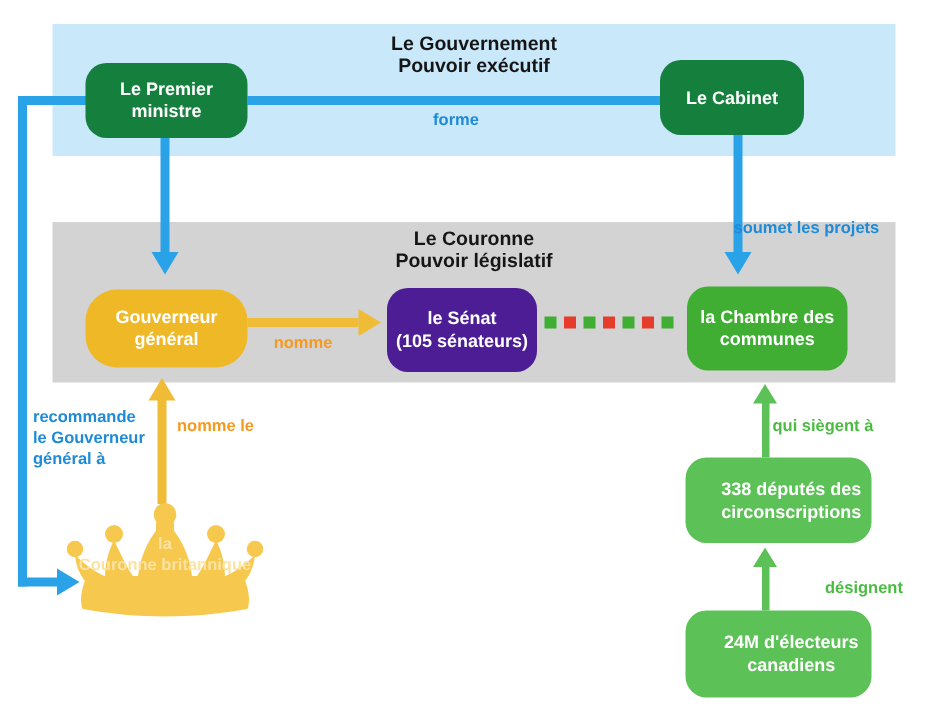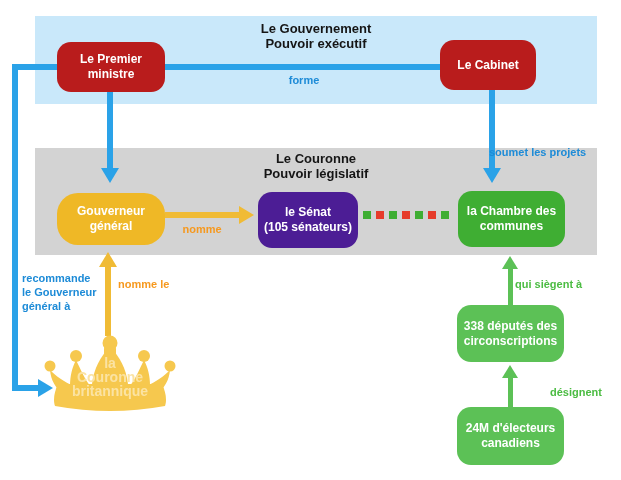--- a/index.html
+++ b/index.html
@@ -10,25 +10,25 @@
   .band{position:absolute;}
   .band.exec{left:35px;top:16px;width:562px;height:88px;background:#c9e8fa;}
   .band.legis{left:35px;top:148px;width:562px;height:107px;background:#d3d3d3;}
   .band-title{position:absolute;left:35px;width:562px;text-align:center;
     font-weight:bold;font-size:13px;line-height:15px;color:#151515;}
   .band-title.exec{top:21px;}
   .band-title.legis{top:151px;}
   .node{position:absolute;border-radius:14px;display:flex;flex-direction:column;
     align-items:center;justify-content:center;color:#fff;font-weight:bold;
     font-size:12px;line-height:15px;text-align:center;}
-  .node.blue{background:#b91c1c;}
+  .node.blue{background:#15803d;}
   .node.yellow{background:#efb826;}
   .node.red{background:#4c1d95;}
   .node.green{background:#3fae33;}
-  .node.lgreen{background:#5cc156;}
+  .node.lgreen{background:#5cc156;padding-left:17px;}
   #node-pm{left:57px;top:42px;width:108px;height:50px;}
   #node-cabinet{left:440px;top:40px;width:96px;height:50px;}
   #node-gg{left:57px;top:193px;width:108px;height:52px;border-radius:21px;}
   #node-senat{left:258px;top:192px;width:100px;height:56px;}
   #node-chambre{left:458px;top:191px;width:107px;height:56px;}
   #node-deputes{left:457px;top:305px;width:107px;height:57px;}
   #node-electeurs{left:457px;top:407px;width:107px;height:58px;}
   .stem{position:absolute;}
   .stem.blue{background:#2aa2e8;}
   .stem.yellow{background:#f0bb35;}
@@ -41,21 +41,21 @@
   .head.up.green{border-left:8px solid transparent;border-right:8px solid transparent;border-bottom:13px solid #5cc156;}
   .edge-label{position:absolute;font-weight:bold;font-size:11px;line-height:14px;}
   .edge-label.blue{color:#1d8bd7;}
   .edge-label.orange{color:#f6991f;}
   .edge-label.green{color:#4bbc42;}
   .dash{position:absolute;width:8px;height:8px;top:211px;}
   .dash.g{background:#3fae33;}
   .dash.r{background:#e63c2b;}
   #crown{position:absolute;left:38px;top:334px;width:144px;height:78px;}
   .crown-text{position:absolute;left:38px;width:144px;text-align:center;
-    font-weight:bold;font-size:14px;line-height:14px;color:#fbe3a3;}
+    font-weight:bold;font-size:11px;line-height:14px;color:#fbe3a3;}
 </style>
 </head>
 <body>
 
 <div id="canvas">
 
   <div class="band exec"></div>
   <div class="band legis"></div>
 
   <div class="band-title exec">

